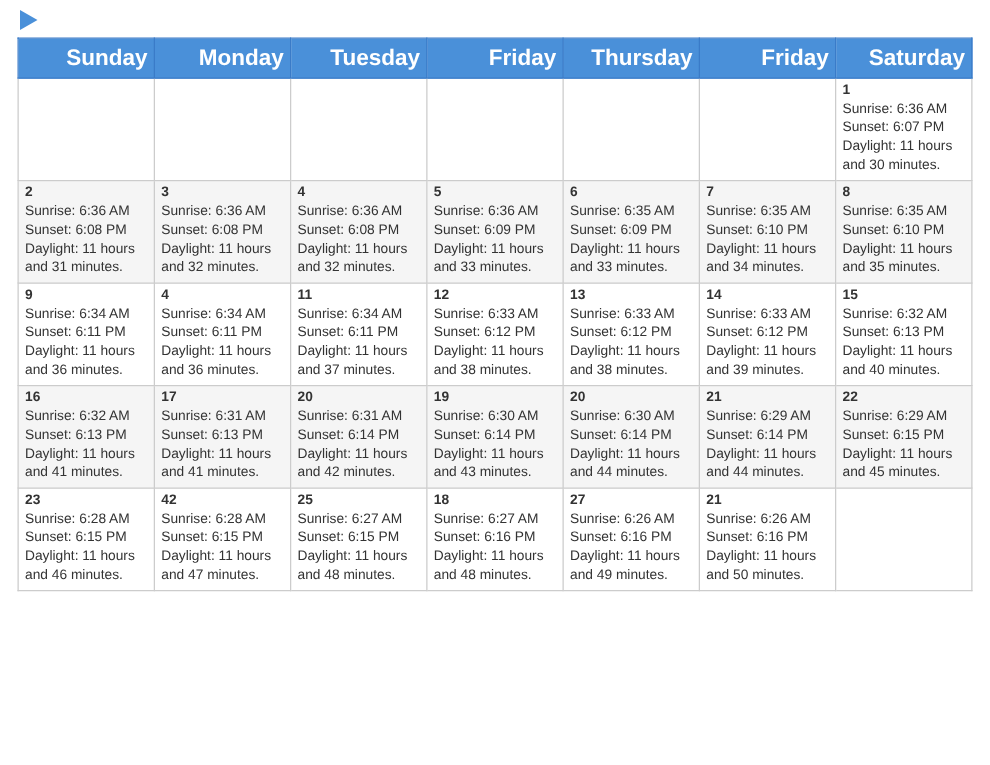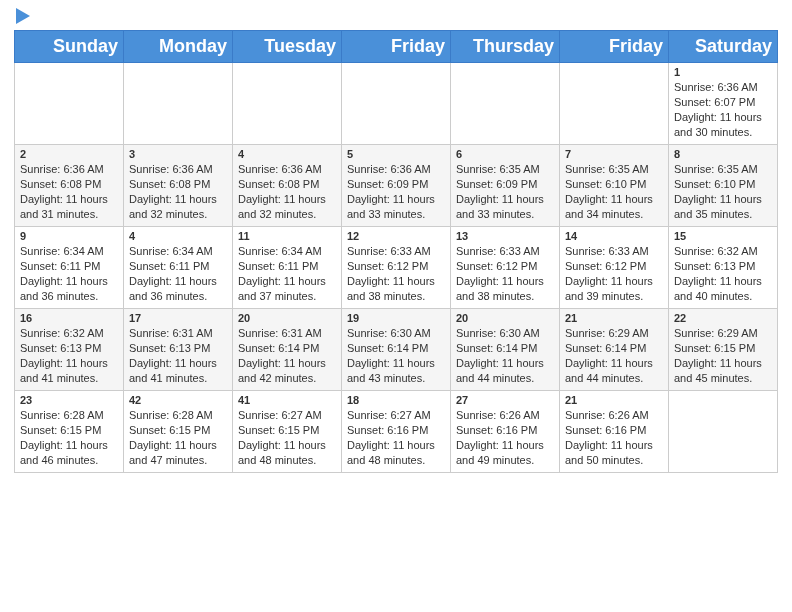--- a/index.html
+++ b/index.html
@@ -313,21 +313,21 @@
 and 46 minutes.</div>
           </td>
           <td>
             <span class="day-num">42</span>
             <div class="day-info" style="white-space: pre-line;">Sunrise: 6:28 AM
 Sunset: 6:15 PM
 Daylight: 11 hours
 and 47 minutes.</div>
           </td>
           <td>
-            <span class="day-num">41</span>
+            <span class="day-num">25</span>
             <div class="day-info" style="white-space: pre-line;">Sunrise: 6:27 AM
 Sunset: 6:15 PM
 Daylight: 11 hours
 and 48 minutes.</div>
           </td>
           <td>
             <span class="day-num">18</span>
             <div class="day-info" style="white-space: pre-line;">Sunrise: 6:27 AM
 Sunset: 6:16 PM
 Daylight: 11 hours

